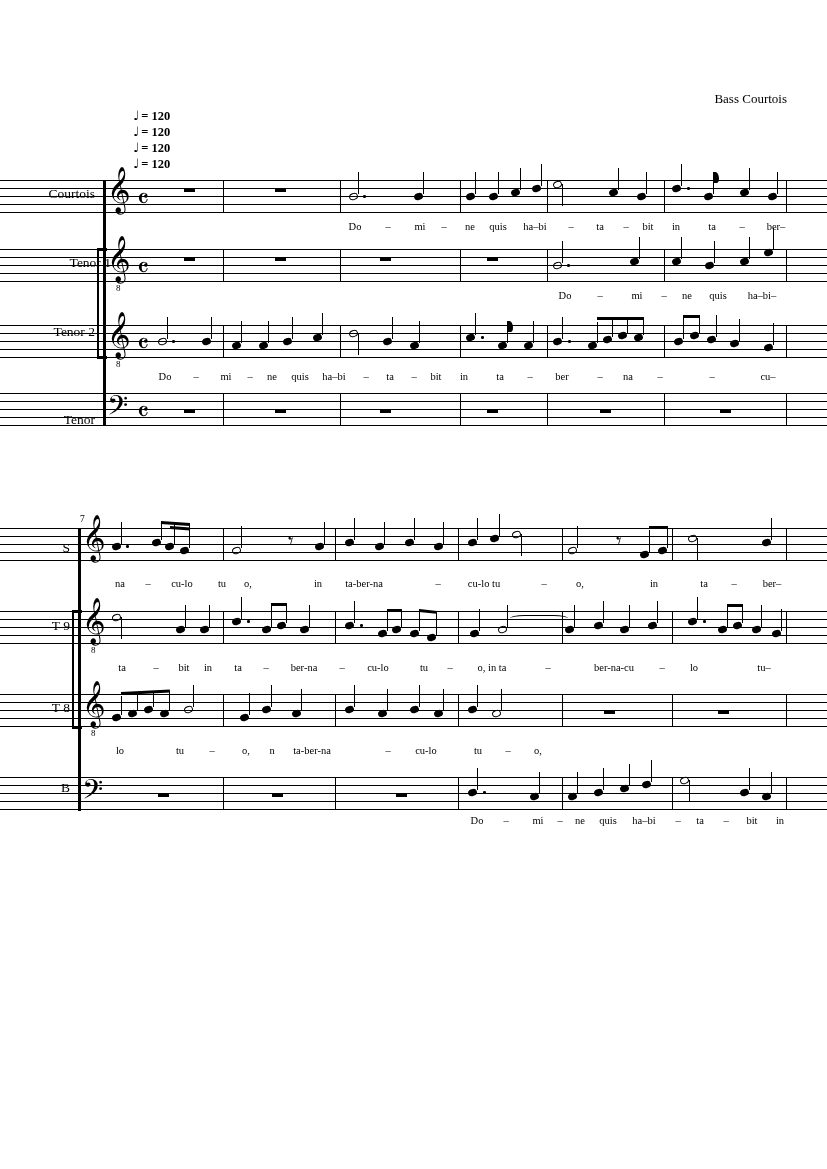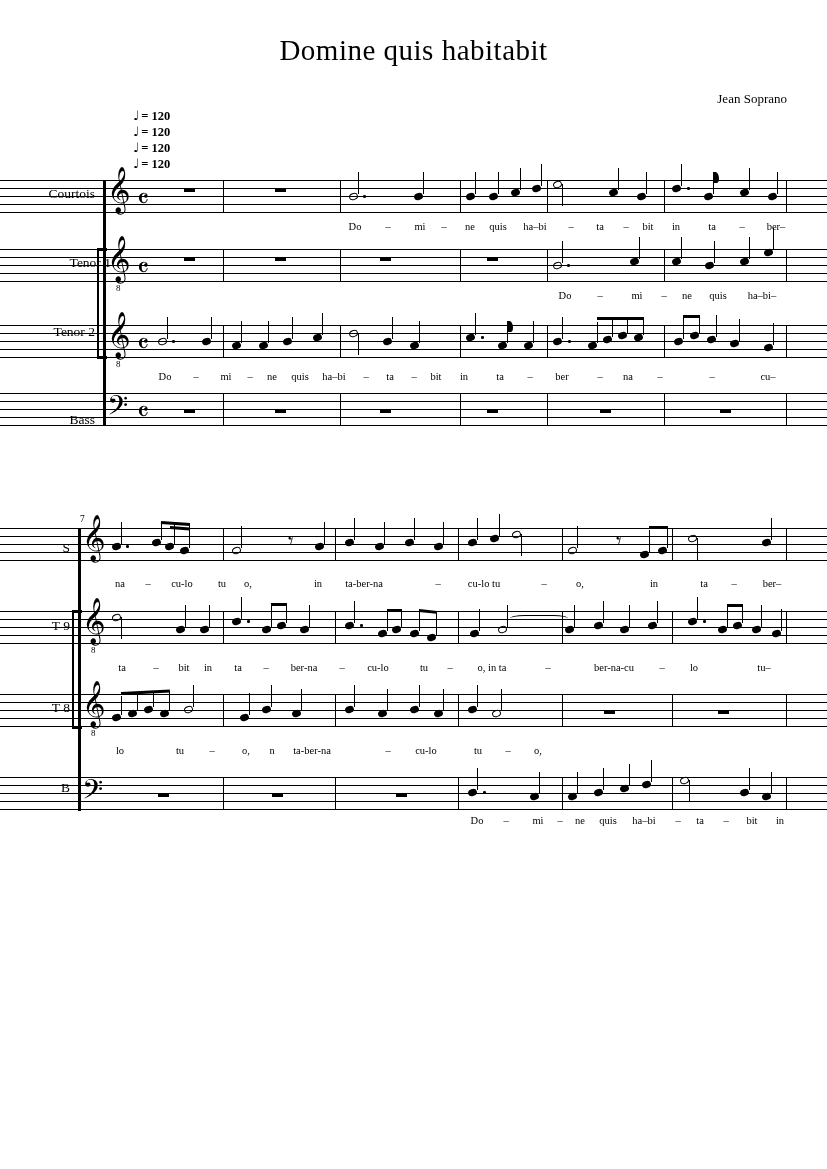--- a/index.html
+++ b/index.html
@@ -189,22 +189,21 @@
     font-family: "Liberation Serif", serif;
     white-space: nowrap;
     transform: translateX(-50%);
   }
 </style>
 </head>
 <body>
 
 <div class="page">
 
-  <div class="title">Domine quis habitabit</div>
-  <div class="composer">Jean Soprano</div>
+  <div class="composer">Bass Courtois</div>
 
   <div class="tempo" style="top:108px; left:133px;">
     <span class="notegl">♩</span><span>= 120</span>
   </div>
   <div class="tempo" style="top:124px; left:133px;">
     <span class="notegl">♩</span><span>= 120</span>
   </div>
   <div class="tempo" style="top:140px; left:133px;">
     <span class="notegl">♩</span><span>= 120</span>
   </div>
@@ -423,21 +422,21 @@
     <div class="lyric" style="top:371px; left:464px;">in</div>
     <div class="lyric" style="top:371px; left:500px;">ta</div>
     <div class="lyric" style="top:371px; left:530px;">–</div>
     <div class="lyric" style="top:371px; left:562px;">ber</div>
     <div class="lyric" style="top:371px; left:600px;">–</div>
     <div class="lyric" style="top:371px; left:628px;">na</div>
     <div class="lyric" style="top:371px; left:660px;">–</div>
     <div class="lyric" style="top:371px; left:712px;">–</div>
     <div class="lyric" style="top:371px; left:768px;">cu–</div>
 
-    <div class="part-label" style="top:412px; left:20px; width:75px;">Bass</div>
+    <div class="part-label" style="top:412px; left:20px; width:75px;">Tenor</div>
     <div class="staff" style="top:393px;">
       <div class="line"></div>
       <div class="line"></div>
       <div class="line"></div>
       <div class="line"></div>
       <div class="line"></div>
     </div>
     <div class="clef clef-f" style="top:392px; left:107px;">𝄢</div>
     <div class="meter" style="top:398px; left:137px;">𝄴</div>
     <div class="barline" style="left:223px; top:393px;"></div>

